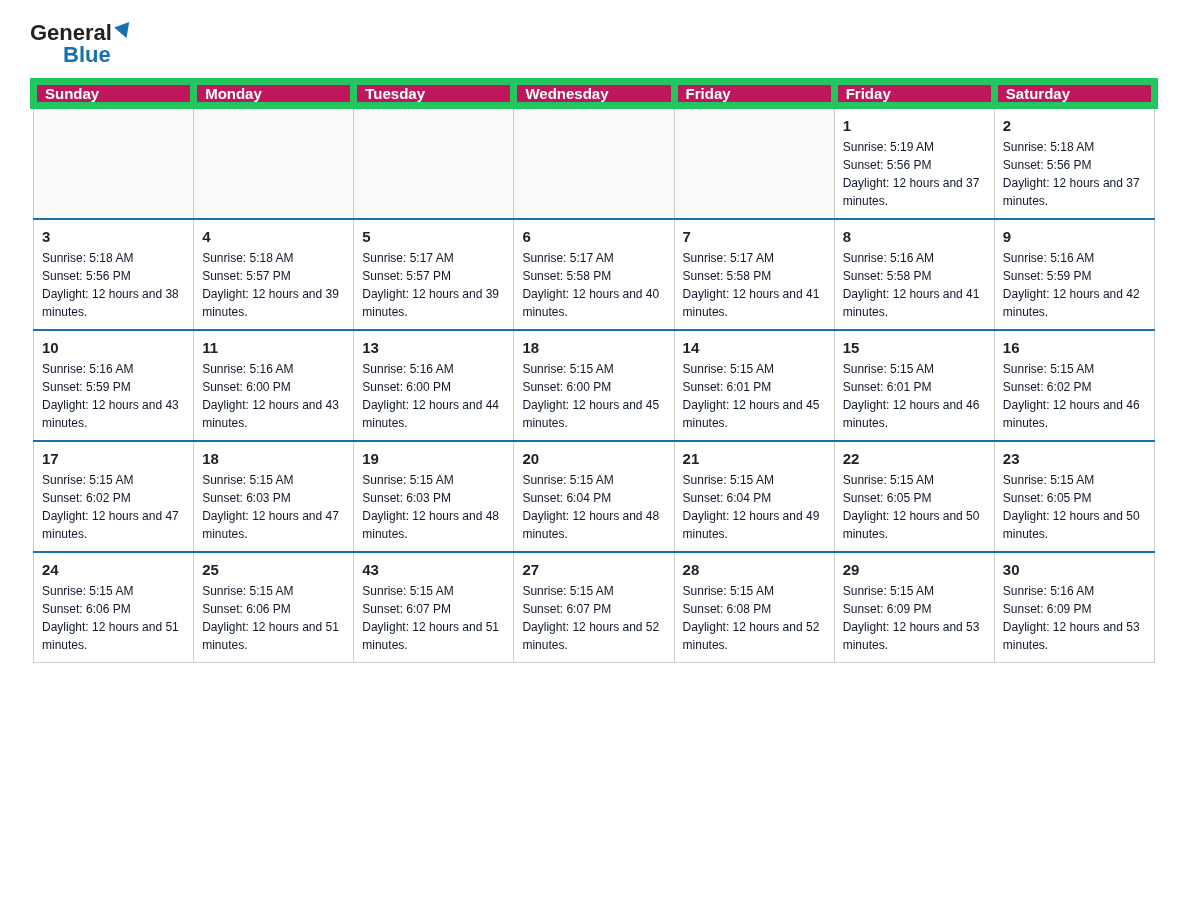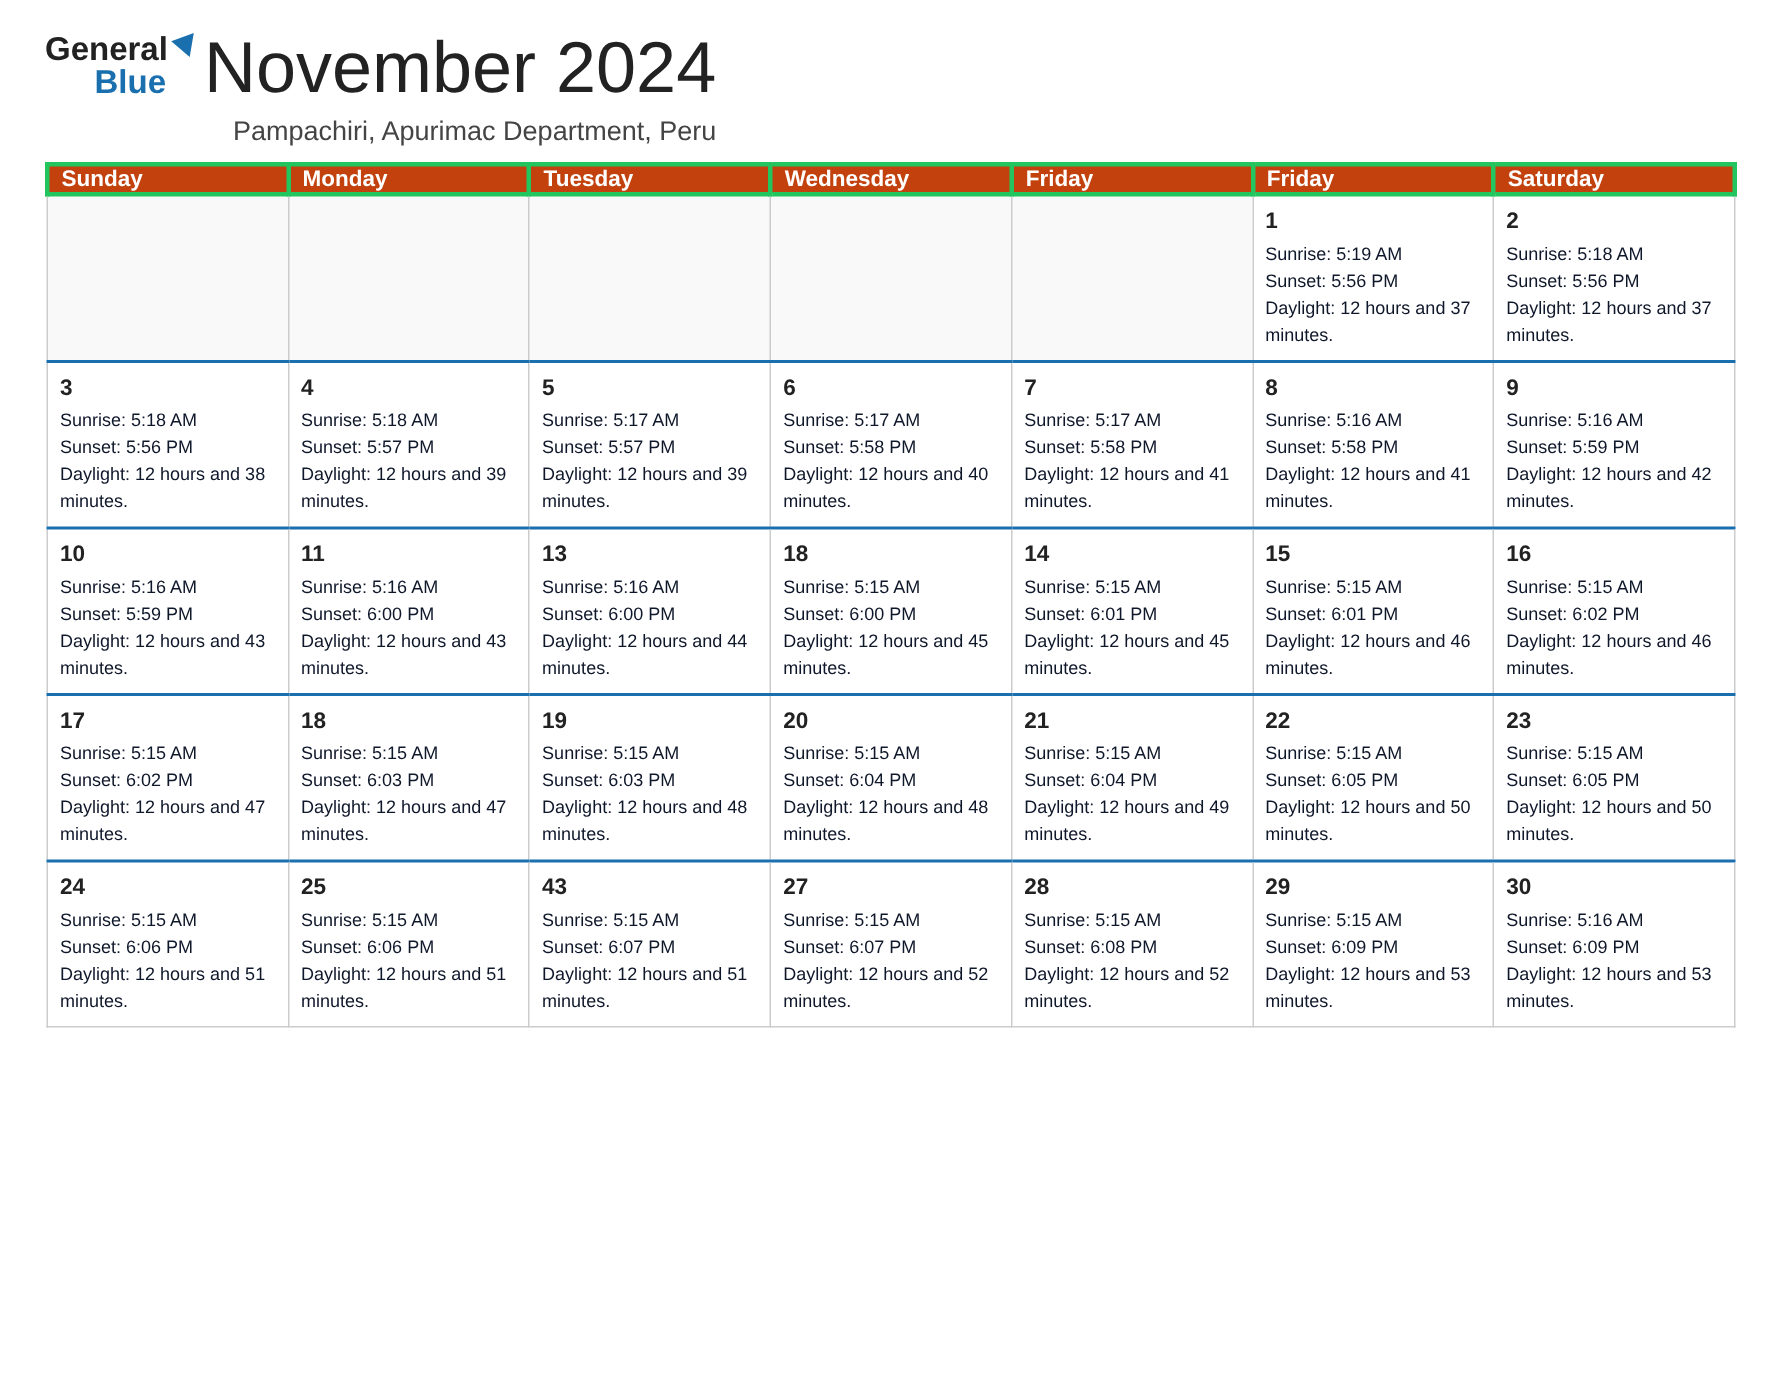--- a/index.html
+++ b/index.html
@@ -4,20 +4,21 @@
   <style>
     * { box-sizing: border-box; margin: 0; padding: 0; }
     body {
       font-family: Arial, sans-serif;
       background: #fff;
       padding: 20px 30px;
       color: #222;
     }
     .header-row {
       display: flex;
+      justify-content: space-between;
       align-items: flex-start;
       margin-bottom: 10px;
     }
     .logo {
       display: flex;
       flex-direction: column;
       align-items: flex-start;
     }
     .logo-general {
       font-size: 22px;
@@ -45,27 +46,27 @@
       font-weight: normal;
       color: #444;
       margin-top: 4px;
     }
     .calendar {
       width: 100%;
       border-collapse: collapse;
       margin-top: 10px;
     }
     .calendar thead tr th {
-      background-color: #c2410c;
+      background-color: #be185d;
       color: #fff;
       padding: 0 8px;
       font-size: 15px;
       font-weight: bold;
       text-align: left;
-      border: 3px solid #22c55e;
+      border: 7px solid #22c55e;
     }
     .calendar tbody tr td {
       vertical-align: top;
       padding: 8px 8px;
       border: 1px solid #ccc;
       width: 14.28%;
       min-height: 100px;
       font-size: 12px;
       color: #333;
       background: #fff;
@@ -98,24 +99,20 @@
 <div class="header-row">
   <div class="logo">
     <div style="display:flex; align-items:center;">
       <span class="logo-general">General</span>
       <svg width="22" height="22" viewBox="0 0 22 22" style="margin-left:2px; margin-top:-4px;">
         <polygon points="2,4 18,4 10,18" fill="#1a6faf" transform="rotate(-20, 11, 11)"></polygon>
       </svg>
     </div>
     <div class="logo-blue">Blue</div>
   </div>
-  <div class="title-block">
-    <h1>November 2024</h1>
-    <h2>Pampachiri, Apurimac Department, Peru</h2>
-  </div>
 </div>
 
 <table class="calendar">
   <thead>
     <tr>
     <th>Sunday</th>
         <th>Monday</th>
         <th>Tuesday</th>
         <th>Wednesday</th>
         <th>Friday</th>

